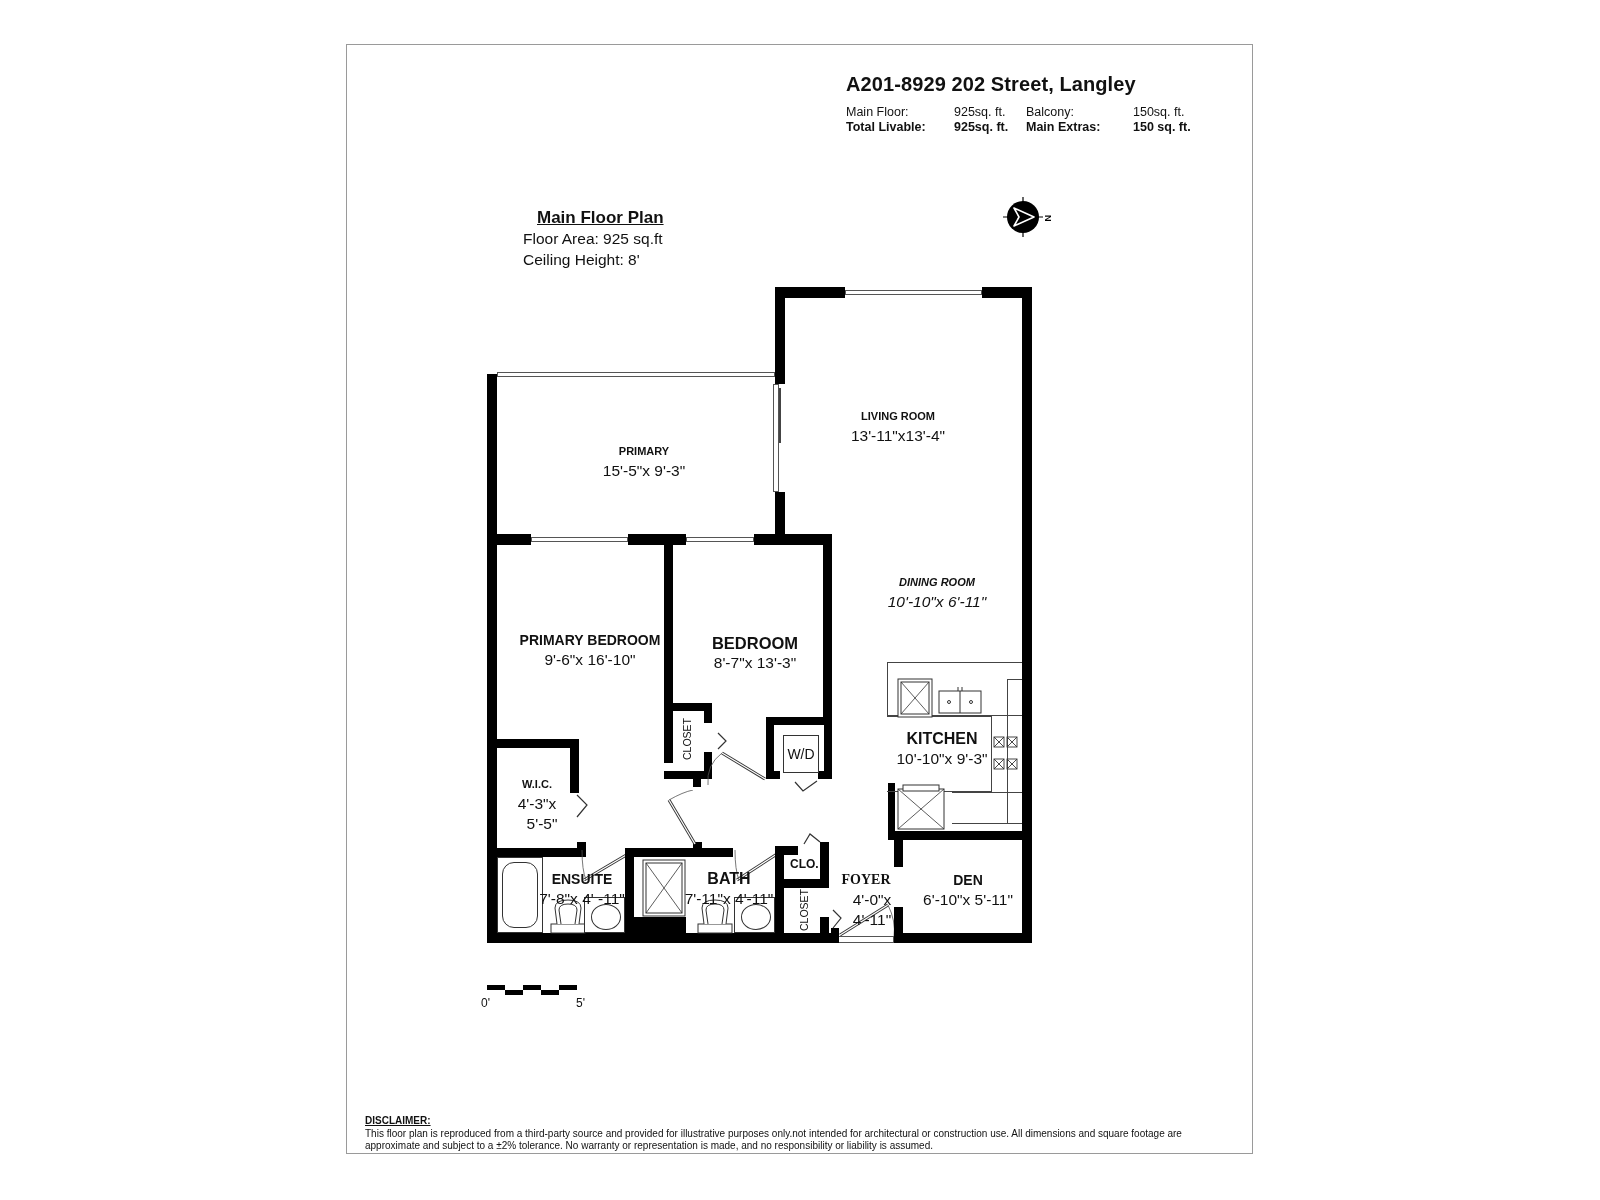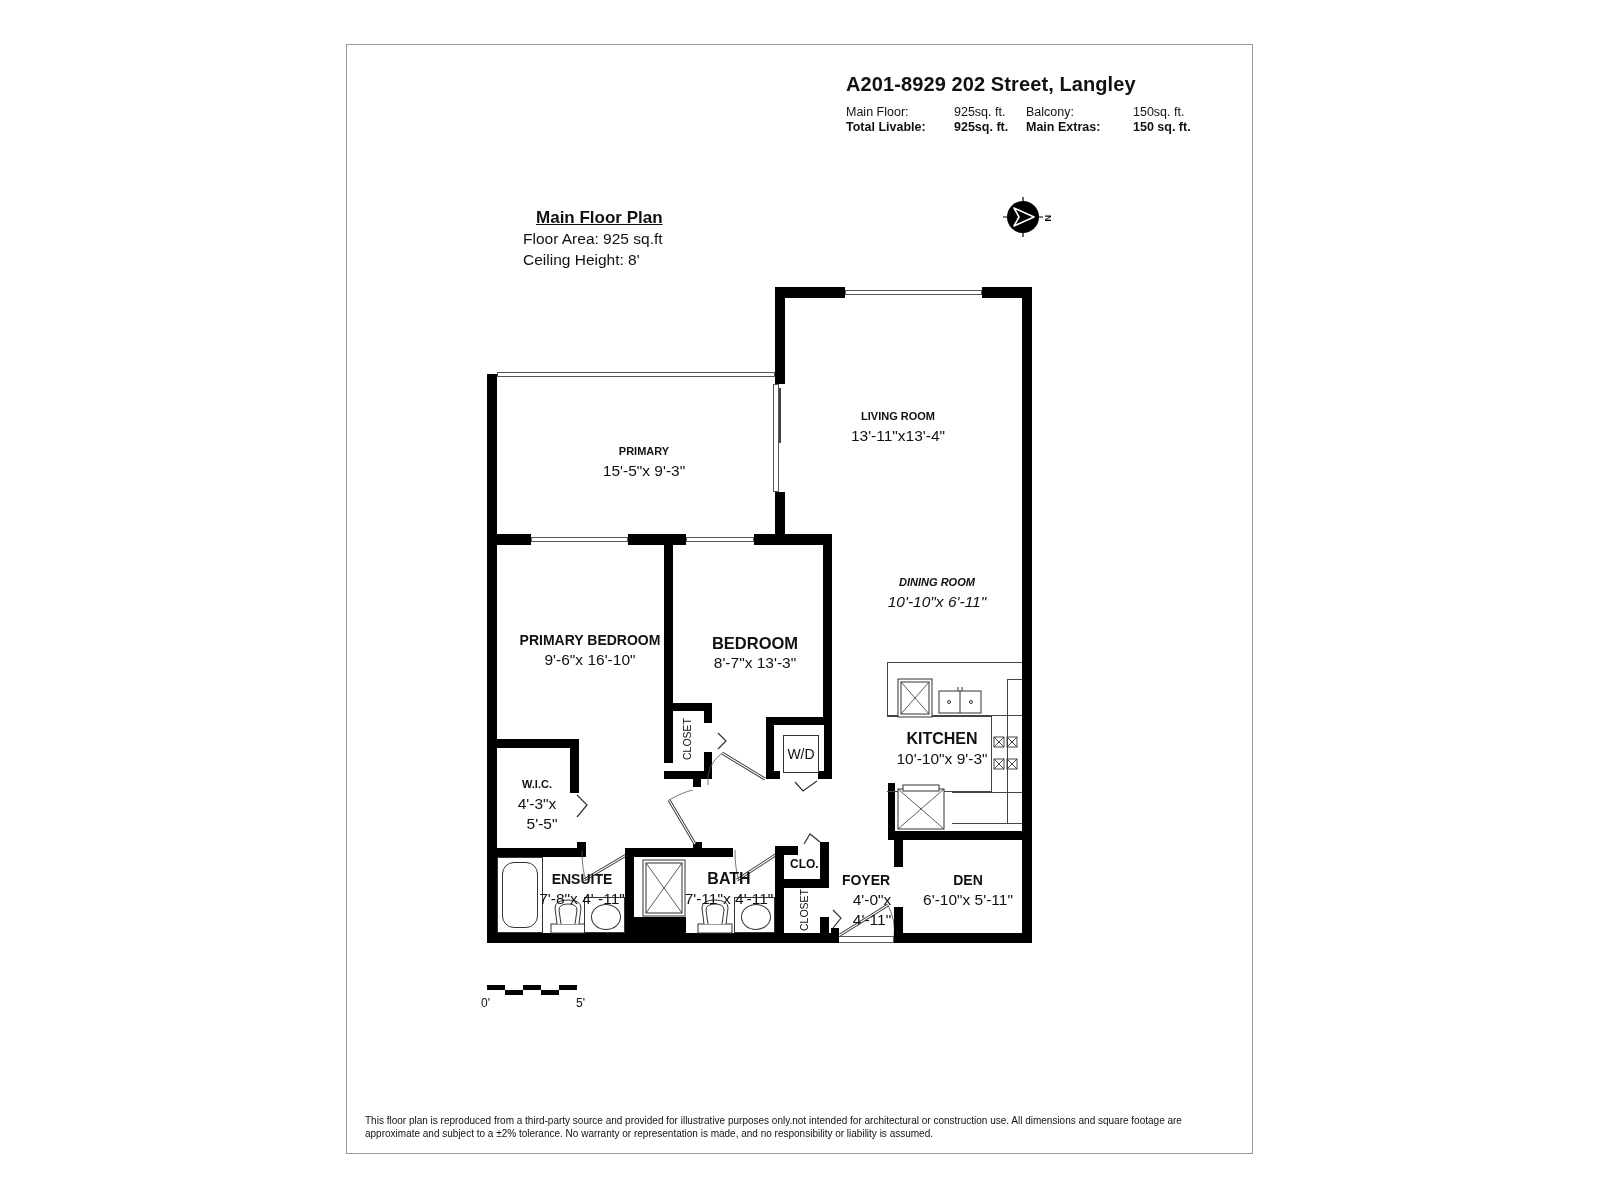--- a/index.html
+++ b/index.html
@@ -4,21 +4,21 @@
 <style>
   html,body{margin:0;padding:0;background:#ffffff;}
   body{width:1600px;height:1200px;position:relative;overflow:hidden;font-family:"Liberation Sans",sans-serif;color:#111;}
   .frame{position:absolute;left:346px;top:44px;width:907px;height:1110px;border:1px solid #9a9a9a;box-sizing:border-box;background:#fff;}
   .abs{position:absolute;}
   .title{left:846px;top:73px;font-size:20px;font-weight:bold;letter-spacing:0.1px;white-space:nowrap;}
   .stats{left:846px;top:104px;font-size:12.5px;line-height:16px;}
   .stats .cell{position:absolute;white-space:nowrap;}
   .b{font-weight:bold;}
   .plan-head{left:523px;top:208px;}
-  .plan-head .h{font-size:17px;font-weight:bold;text-decoration:underline;white-space:nowrap;margin-left:3px;text-align:right;}
+  .plan-head .h{font-size:17px;font-weight:bold;text-decoration:underline;white-space:nowrap;margin-left:14px;}
   .plan-head .l{font-size:15.5px;line-height:21px;white-space:nowrap;}
   .wall{position:absolute;background:#000;}
   .thin{position:absolute;background:#fff;border:1px solid #555;box-sizing:border-box;}
   .line{position:absolute;background:#444;}
   .rl{position:absolute;text-align:center;white-space:nowrap;transform:translateX(-50%);}
   .rl .n{font-weight:bold;font-size:11px;line-height:20px;}
   .rl .d{font-size:15.5px;line-height:20px;}
   .vlabel{position:absolute;font-size:10.5px;font-weight:normal;transform:rotate(-90deg);transform-origin:center;white-space:nowrap;}
   .fixture{position:absolute;border:1px solid #333;box-sizing:border-box;background:#fff;}
   .compass{left:1003px;top:197px;width:40px;height:40px;}
@@ -273,21 +273,21 @@
   </div>
   <div class="rl" style="left:582px;top:869px;">
     <div class="n" style="font-size:14px;">ENSUITE</div>
     <div class="d">7'-8"x 4' -11"</div>
   </div>
   <div class="rl" style="left:729px;top:869px;">
     <div class="n" style="font-size:16px;">BATH</div>
     <div class="d">7'-11"x 4'-11"</div>
   </div>
   <div class="rl" style="left:866px;top:870px;">
-    <div class="n" style="font-size:14px;">FOYER</div>
+    <div class="n" style="font-size:14px;font-family:Liberation Serif, serif;">FOYER</div>
     <div class="d" style="margin-left:12px;">4'-0"x</div>
     <div class="d" style="margin-left:12px;">4'-11"</div>
   </div>
   <div class="rl" style="left:968px;top:870px;">
     <div class="n" style="font-size:14px;">DEN</div>
     <div class="d">6'-10"x 5'-11"</div>
   </div>
 </div>
 
 <div class="abs scale">
@@ -296,14 +296,15 @@
     <rect x="18" y="5" width="18" height="5" fill="#000"></rect>
     <rect x="36" y="0" width="18" height="5" fill="#000"></rect>
     <rect x="54" y="5" width="18" height="5" fill="#000"></rect>
     <rect x="72" y="0" width="18" height="5" fill="#000"></rect>
   </svg>
 </div>
 <div class="abs" style="left:481px;top:996px;font-size:12px;">0'</div>
 <div class="abs" style="left:576px;top:996px;font-size:12px;">5'</div>
 
 <div class="abs disc">
+  <div class="h">DISCLAIMER:</div>
   <div>This floor plan is reproduced from a third-party source and provided for illustrative purposes only.not intended for architectural or construction use.  All dimensions and square footage are approximate and subject to a ±2% tolerance. No warranty or representation is made, and no responsibility or liability is assumed.</div>
 </div>
 
 </body></html>

